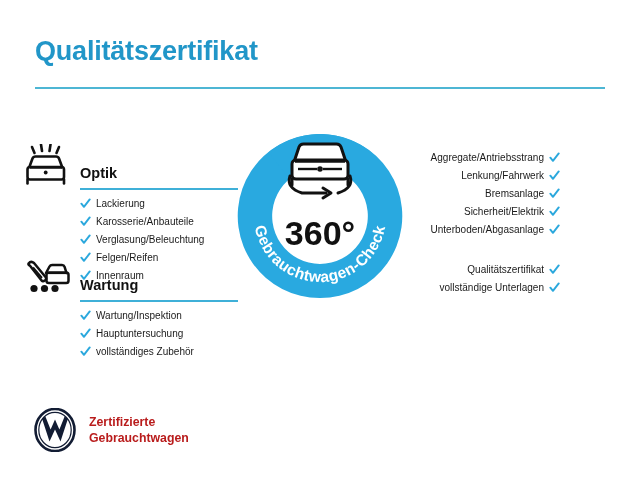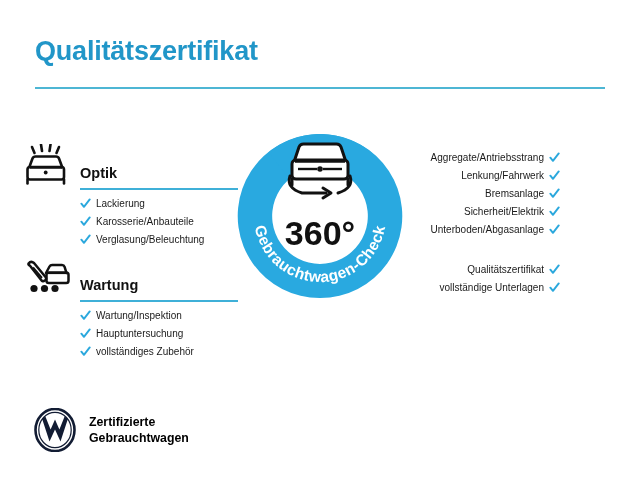--- a/index.html
+++ b/index.html
@@ -121,21 +121,21 @@
     top: 408px;
     display: flex;
     align-items: center;
   }
   #vw-mark { width: 44px; height: 44px; flex: none; }
   #footer-text {
     margin-left: 12px;
     font-size: 12.3px;
     font-weight: bold;
     line-height: 1.32;
-    color: #000000;
+    color: #b91c1c;
     white-space: nowrap;
   }
 </style>
 </head>
 <body>
 
 <div id="page-title">Qualitätszertifikat</div>
 <div id="title-rule"></div>
 
 <div class="quad left row1">
@@ -177,20 +177,36 @@
       <span>Karosserie/Anbauteile</span>
     </li>
     <li>
       <span class="check">
         <svg viewBox="0 0 12 12" width="11" height="11">
             <path d="M1.5 6.2 L4.3 9.6 L10.6 1.6" fill="none" stroke="#2ba8dd" stroke-width="2.1" stroke-linecap="round" stroke-linejoin="round"></path>
           </svg>
       </span>
       <span>Verglasung/Beleuchtung</span>
     </li>
+    <li>
+      <span class="check">
+        <svg viewBox="0 0 12 12" width="11" height="11">
+            <path d="M1.5 6.2 L4.3 9.6 L10.6 1.6" fill="none" stroke="#2ba8dd" stroke-width="2.1" stroke-linecap="round" stroke-linejoin="round"></path>
+          </svg>
+      </span>
+      <span>Felgen/Reifen</span>
+    </li>
+    <li>
+      <span class="check">
+        <svg viewBox="0 0 12 12" width="11" height="11">
+            <path d="M1.5 6.2 L4.3 9.6 L10.6 1.6" fill="none" stroke="#2ba8dd" stroke-width="2.1" stroke-linecap="round" stroke-linejoin="round"></path>
+          </svg>
+      </span>
+      <span>Innenraum</span>
+    </li>
   </ul>
 </div>
 
 <div class="quad right row1">
   <ul class="quad-list">
     <li>
       <span class="check">
         <svg viewBox="0 0 12 12" width="11" height="11">
             <path d="M1.5 6.2 L4.3 9.6 L10.6 1.6" fill="none" stroke="#2ba8dd" stroke-width="2.1" stroke-linecap="round" stroke-linejoin="round"></path>
           </svg>

